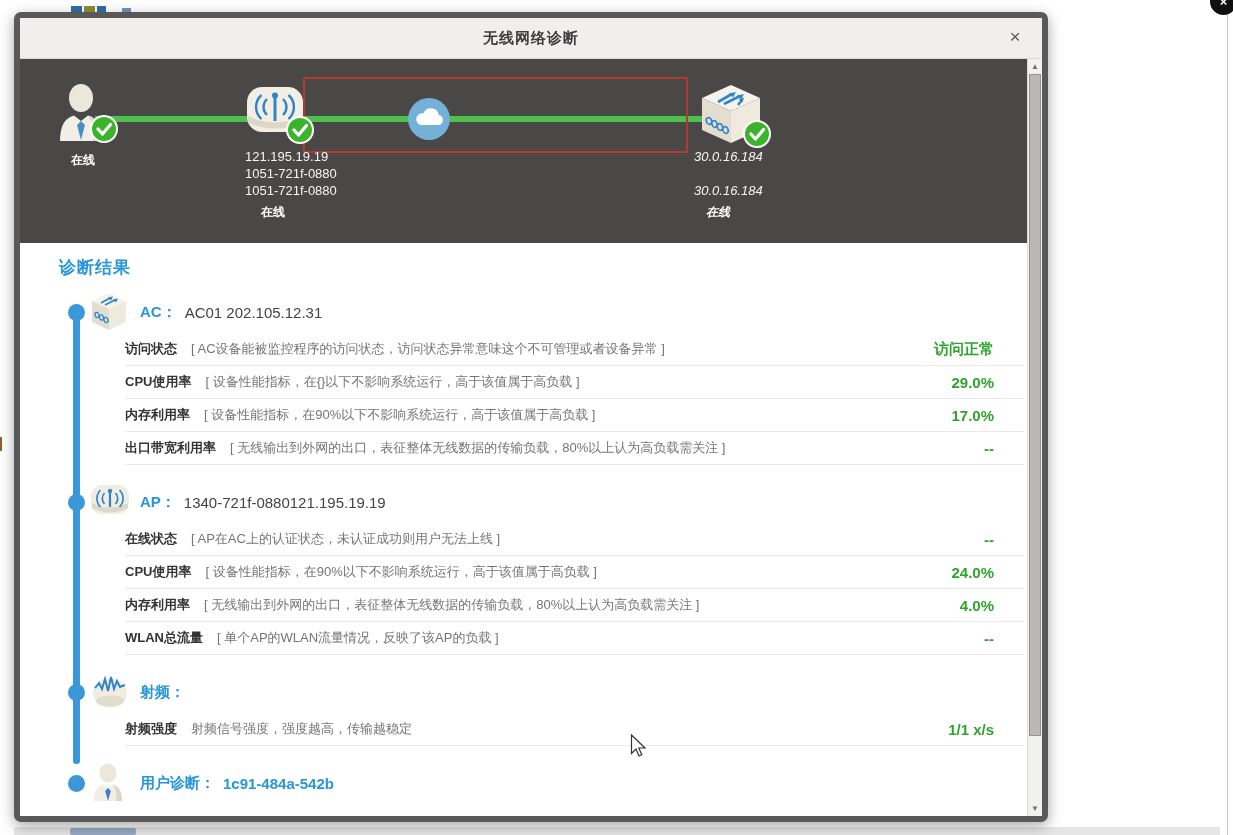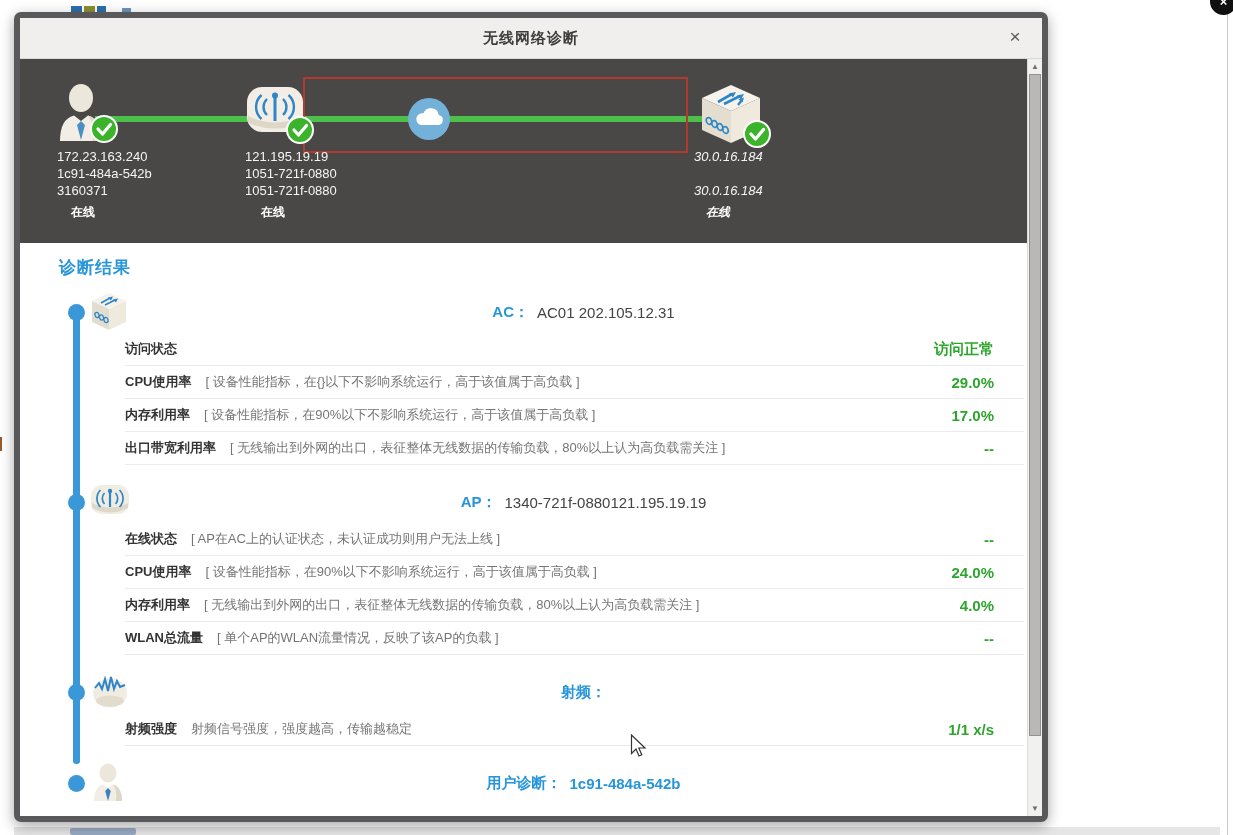--- a/index.html
+++ b/index.html
@@ -42,21 +42,21 @@
     display:flex;align-items:center;justify-content:center;letter-spacing:1px;cursor:pointer;}
 
   
   .results{flex:1;background:#ffffff;padding:13px 0 0 12px;overflow:hidden;position:relative;}
   .res-title{margin-left:27px;font-size:17px;font-weight:bold;color:#2795d9;letter-spacing:1px;}
   .timeline{position:relative;margin-top:12px;}
   .rail{position:absolute;left:41px;top:20px;width:7px;height:calc(100% - 60px);background:#3b98d8;border-radius:3px;}
   .sec{position:relative;margin-bottom:16px;}
   .dot{position:absolute;left:36px;top:13px;width:17px;height:17px;border-radius:50%;background:#3b98d8;}
   .sec-icon{position:absolute;left:58px;top:1px;}
-  .sec-head{margin-left:108px;height:42px;display:flex;align-items:center;justify-content:center;}
+  .sec-head{margin-left:108px;height:42px;display:flex;align-items:center;}
   .sec-label{color:#2795d9;font-weight:bold;font-size:15px;}
   .sec-device{color:#444444;font-size:15px;margin-left:8px;}
   .sec-device.blue{color:#2795d9;font-weight:bold;}
   .rows{margin-left:93px;margin-right:3px;}
   .rrow{height:32px;display:flex;align-items:center;border-bottom:1px solid #eaeaea;}
   .rname{font-size:13px;font-weight:bold;color:#333333;white-space:nowrap;}
   .rdesc{font-size:13px;color:#757575;margin-left:14px;white-space:nowrap;overflow:hidden;}
   .rvalue{margin-left:auto;padding-right:30px;font-size:15px;font-weight:bold;color:#2da52d;white-space:nowrap;}
 
   
@@ -101,25 +101,20 @@
               <svg width="54" height="62" viewBox="0 0 54 62">
                 <ellipse cx="26" cy="15" rx="12" ry="14" fill="#ece7db"></ellipse>
                 <path d="M5 58 Q5 36 19 32.5 L26 38 L33 32.5 Q47 36 47 58 Z" fill="#f2eee5"></path>
                 <path d="M33 32.5 Q47 36 47 58 L38 58 Q40 42 33 32.5 Z" fill="#ddd7c8"></path>
                 <path d="M26 38 L22 42 L26 57 L30 42 Z" fill="#4a8fc4"></path>
               </svg>
               <svg style="position:absolute;left:34px;top:31px;" width="30" height="30" viewBox="0 0 30 30">
                 <circle cx="15" cy="15" r="13" fill="#3bb42c" stroke="#ffffff" stroke-width="2"></circle>
                 <path d="M9 15 l4.5 5 l8 -9.5" stroke="#ffffff" stroke-width="3.2" fill="none" stroke-linecap="round" stroke-linejoin="round"></path>
               </svg>
-            </div>
-            <div class="nlines">
-              <div class="nline" style="margin-left:2px;">172.23.163.240</div>
-              <div class="nline" style="margin-left:2px;">1c91-484a-542b</div>
-              <div class="nline" style="margin-left:2px;">3160371</div>
             </div>
             <div class="nstatus">在线</div>
           </div>
 
           <div class="tnode" style="left:225px;">
             <div class="ticon">
               <svg width="60" height="58" viewBox="0 0 60 58">
                 <rect x="2" y="4" width="56" height="45" rx="15" fill="#f2eee5"></rect>
                 <path d="M3 33 q27 13 54 0 l0 7 q-27 11 -54 0 z" fill="#ddd7c7"></path>
                 <line x1="30" y1="14" x2="30" y2="38" stroke="#2e86c8" stroke-width="3"></line>
@@ -200,20 +195,21 @@
                     <ellipse cx="11.5" cy="25.5" rx="2" ry="2.6" fill="none" stroke="#2e86c8" stroke-width="1.3" transform="rotate(-22 11.5 25.5)"></ellipse>
                     <ellipse cx="16" cy="28" rx="2" ry="2.6" fill="none" stroke="#2e86c8" stroke-width="1.3" transform="rotate(-22 16 28)"></ellipse>
                   </svg></span>
                 <div class="sec-head">
                   <span class="sec-label">AC：</span>
                   <span class="sec-device">AC01 202.105.12.31</span>
                 </div>
                 <div class="rows">
                   <div class="rrow">
                     <span class="rname">访问状态</span>
+                    <span class="rdesc">[ AC设备能被监控程序的访问状态，访问状态异常意味这个不可管理或者设备异常 ]</span>
                     <span class="rvalue">访问正常</span>
                   </div>
                   <div class="rrow">
                     <span class="rname">CPU使用率</span>
                     <span class="rdesc">[ 设备性能指标，在{}以下不影响系统运行，高于该值属于高负载 ]</span>
                     <span class="rvalue">29.0%</span>
                   </div>
                   <div class="rrow">
                     <span class="rname">内存利用率</span>
                     <span class="rdesc">[ 设备性能指标，在90%以下不影响系统运行，高于该值属于高负载 ]</span>

